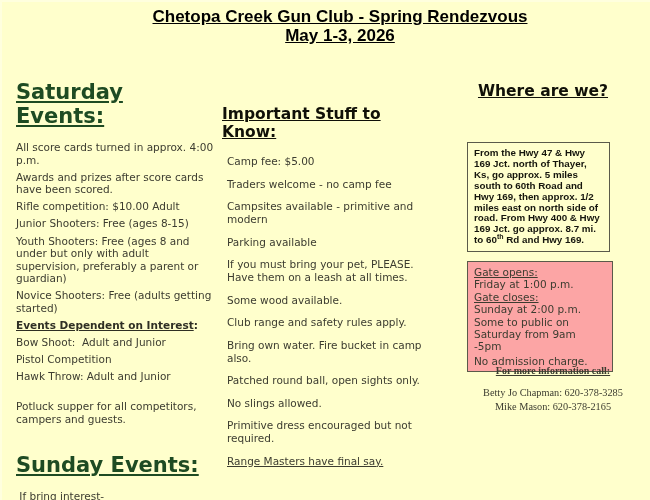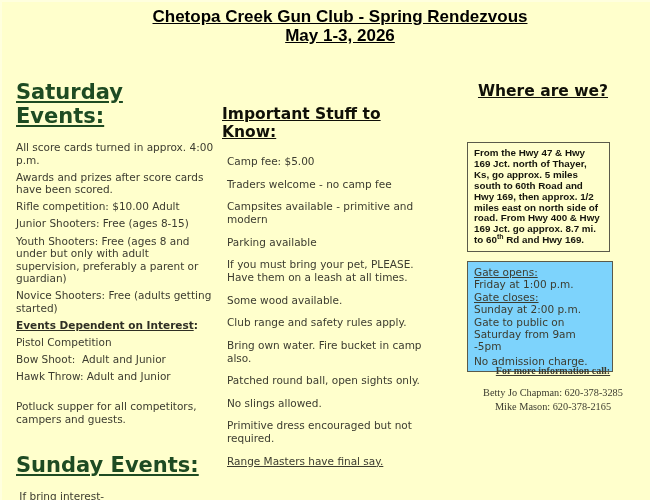--- a/index.html
+++ b/index.html
@@ -68,21 +68,21 @@
     background:#FFFFCC;
     padding:5px 6px;
     font-family:"Liberation Sans", sans-serif;
     font-weight:bold; font-size:9.8px; line-height:10.9px;
     color:#15150D;
   }
   .directions-box sup { font-size:7px; line-height:0; }
   .gates-box {
     position:absolute; left:467px; top:261px; width:132px;
     border:1px solid #5A5A4A;
-    background:#7dd3fc;
+    background:#fca5a5;
     padding:4px 6px;
     font-size:10.5px; line-height:12.4px;
     color:#3C3C30;
   }
   .gates-box .gate-label { text-decoration:underline; }
   .gates-box .admission { margin-top:2px; }
   .info-call {
     position:absolute; left:455px; top:365px; width:196px;
     text-align:center;
     font-size:10px; line-height:12px;
@@ -107,22 +107,22 @@
 
   <div class="col-left">
     <div class="green-heading">Saturday Events:</div>
     <p class="body-p">All score cards turned in approx. 4:00 p.m.</p>
     <p class="body-p">Awards and prizes after score cards have been scored.</p>
     <p class="body-p">Rifle competition: $10.00 Adult</p>
     <p class="body-p">Junior Shooters: Free (ages 8-15)</p>
     <p class="body-p">Youth Shooters: Free (ages 8 and under but only with adult supervision, preferably a parent or guardian)</p>
     <p class="body-p">Novice Shooters: Free (adults getting started)</p>
     <p class="interest-heading"><span class="iu">Events Dependent on Interest</span><span>:</span></p>
+    <p class="body-p">Bow Shoot:  Adult and Junior</p>
     <p class="body-p">Pistol Competition</p>
-    <p class="body-p">Bow Shoot:  Adult and Junior</p>
     <p class="body-p">Hawk Throw: Adult and Junior</p>
     <p class="body-p potluck">Potluck supper for all competitors, campers and guests.</p>
 
     <div class="green-heading sunday-heading">Sunday Events:</div>
     <p class="body-p"> If bring interest-</p>
     <p class="body-p">Church Service</p>
 
   </div>
 
   <div class="col-mid">
@@ -147,21 +147,21 @@
 
   <div class="directions-box">
     <span>From the Hwy 47 &amp; Hwy 169 Jct. north of Thayer, Ks, go approx. 5 miles south to 60th Road and Hwy 169, then approx. 1/2 miles east on north side of road. From Hwy 400 &amp; Hwy 169 Jct. go approx. 8.7 mi. to 60</span><sup>th</sup><span> Rd and Hwy 169.</span>
   </div>
 
   <div class="gates-box">
     <div class="gate-label">Gate opens:</div>
     <div>Friday at 1:00 p.m.</div>
     <div class="gate-label">Gate closes:</div>
     <div>Sunday at 2:00 p.m.</div>
-    <div>Gate to public on</div>
+    <div>Some to public on</div>
     <div>Saturday from 9am -5pm</div>
     <div class="admission">No admission charge.</div>
   </div>
 
   <div class="info-call">
     <p class="info-call-heading">For more information call:</p>
     <p class="contact-line">Betty Jo Chapman: 620-378-3285</p>
     <p class="contact-line">Mike Mason: 620-378-2165</p>
   </div>
 

